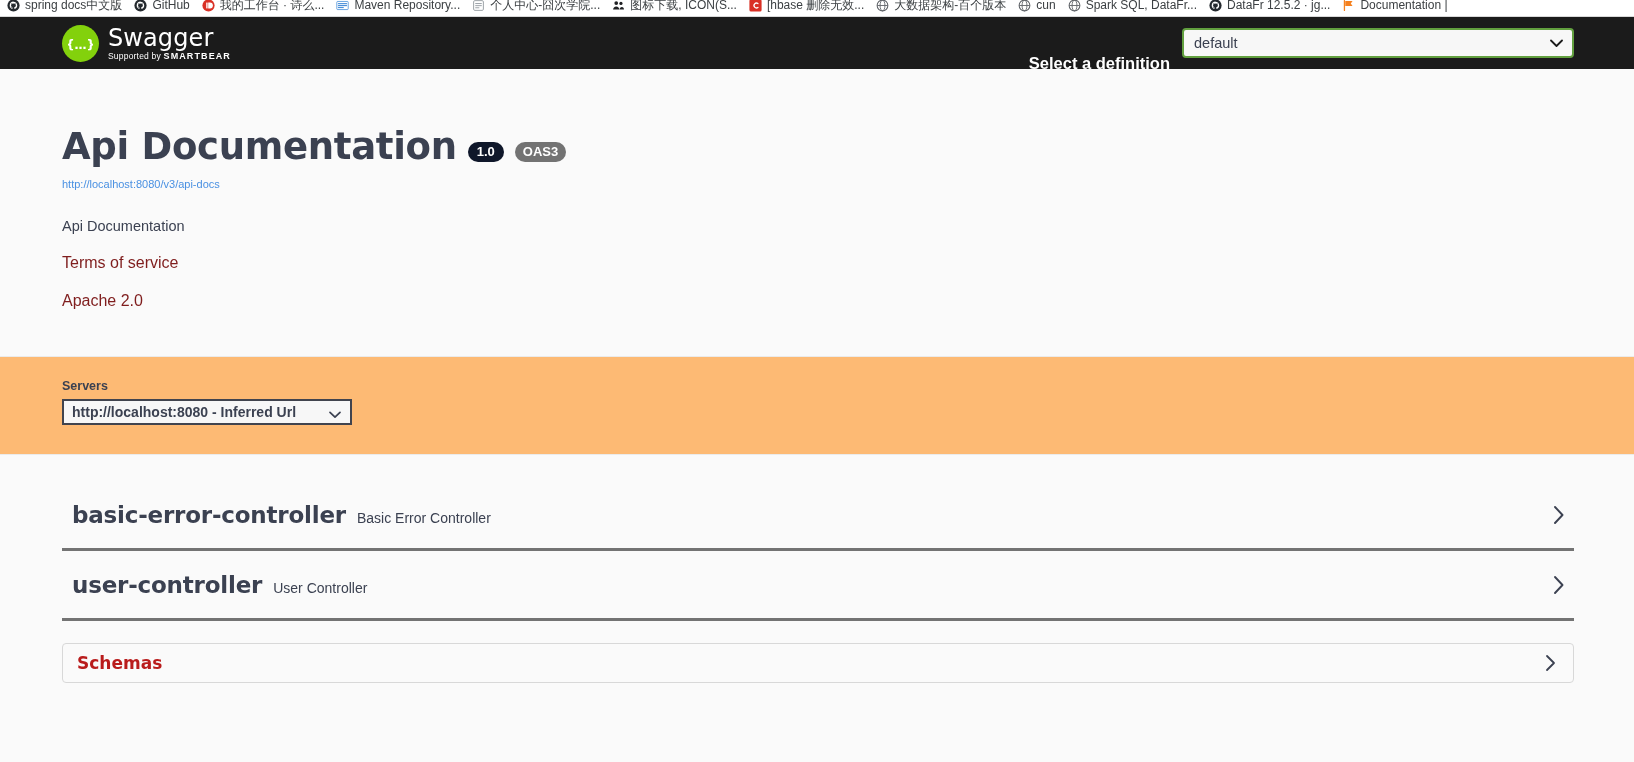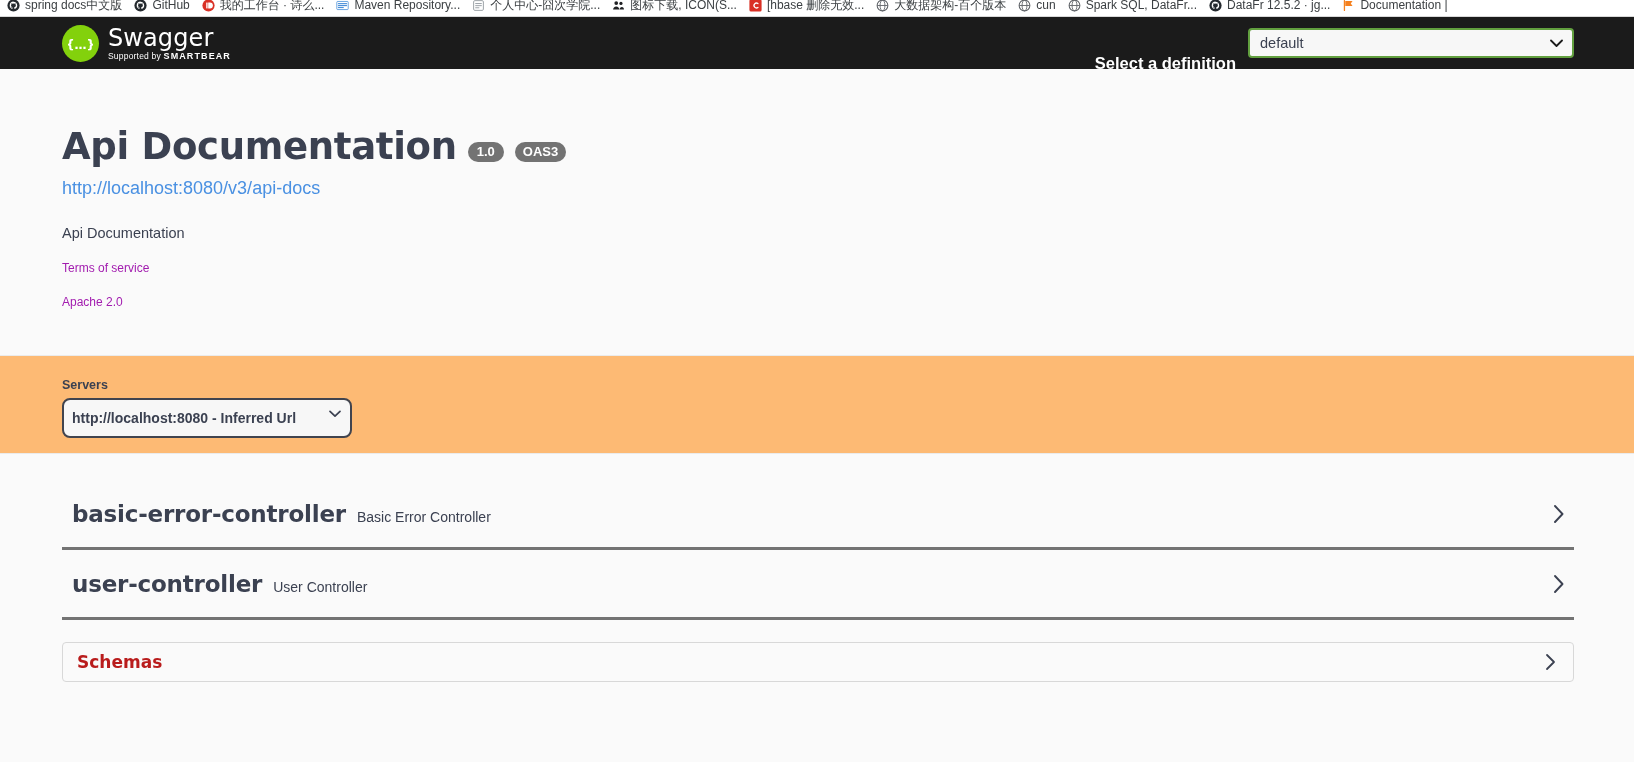--- a/index.html
+++ b/index.html
@@ -94,21 +94,21 @@
     gap: 12px;
   }
   #definition-label {
     color: #ffffff;
     font-size: 16.5px;
     font-weight: bold;
     margin-top: 40px;
   }
   #definition-select-wrap {
     position: relative;
-    width: 326px;
+    width: 392px;
     height: 30px;
   }
   #definition-select {
     width: 100%;
     height: 30px;
     border: 2px solid #62a03f;
     background: #f7f7f7;
     border-radius: 4px;
     padding: 0 26px 0 10px;
     font-size: 14.5px;
@@ -150,40 +150,40 @@
     justify-content: center;
     height: 20px;
     border-radius: 10px;
     color: #ffffff;
     font-size: 13px;
     font-weight: bold;
     padding: 0 9px;
     position: relative;
     top: 5px;
   }
-  #version-badge { background: #737373; }
+  #version-badge { background: #0f172a; }
   #oas-badge { background: #737373; padding: 0 8px; }
 
   #docs-url {
     display: inline-block;
     margin-top: 10px;
-    font-size: 18px;
+    font-size: 11px;
     color: #4990e2;
     text-decoration: none;
   }
   #api-description {
     margin-top: 26px;
     font-size: 14.5px;
     color: #3b4151;
   }
   .info-link {
     display: block;
     margin-top: 20px;
-    font-size: 12px;
-    color: #a21caf;
+    font-size: 16px;
+    color: #7f1d1d;
     text-decoration: none;
   }
 
   
   #servers-section {
     background: #fdba74;
     padding: 22px 60px 26px 62px;
     border-bottom: 1px solid #ebebeb;
   }
   #servers-label {
@@ -193,23 +193,23 @@
     margin-bottom: 6px;
   }
   #servers-select-wrap {
     position: relative;
     display: inline-block;
     width: 290px;
     height: 29px;
   }
   #servers-select {
     width: 100%;
-    height: 40px;
+    height: 26px;
     border: 2px solid #41444e;
-    border-radius: 8px;
+    border-radius: 0;
     background: #f7f7f7;
     padding: 0 26px 0 8px;
     font-size: 14px;
     font-weight: bold;
     color: #3b4151;
     font-family: "Liberation Sans", sans-serif;
     appearance: none;
     -webkit-appearance: none;
     outline: none;
     cursor: pointer;

